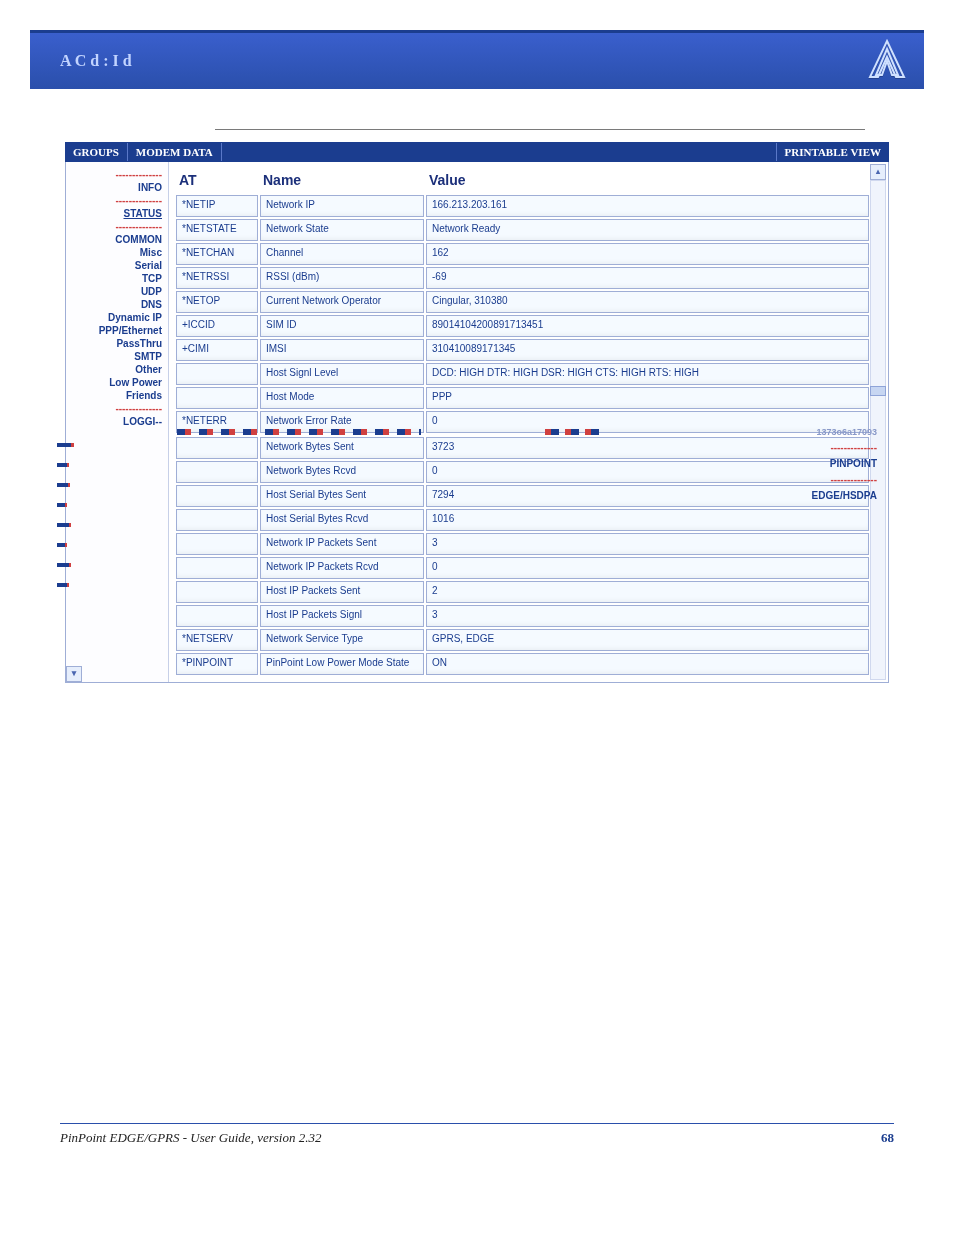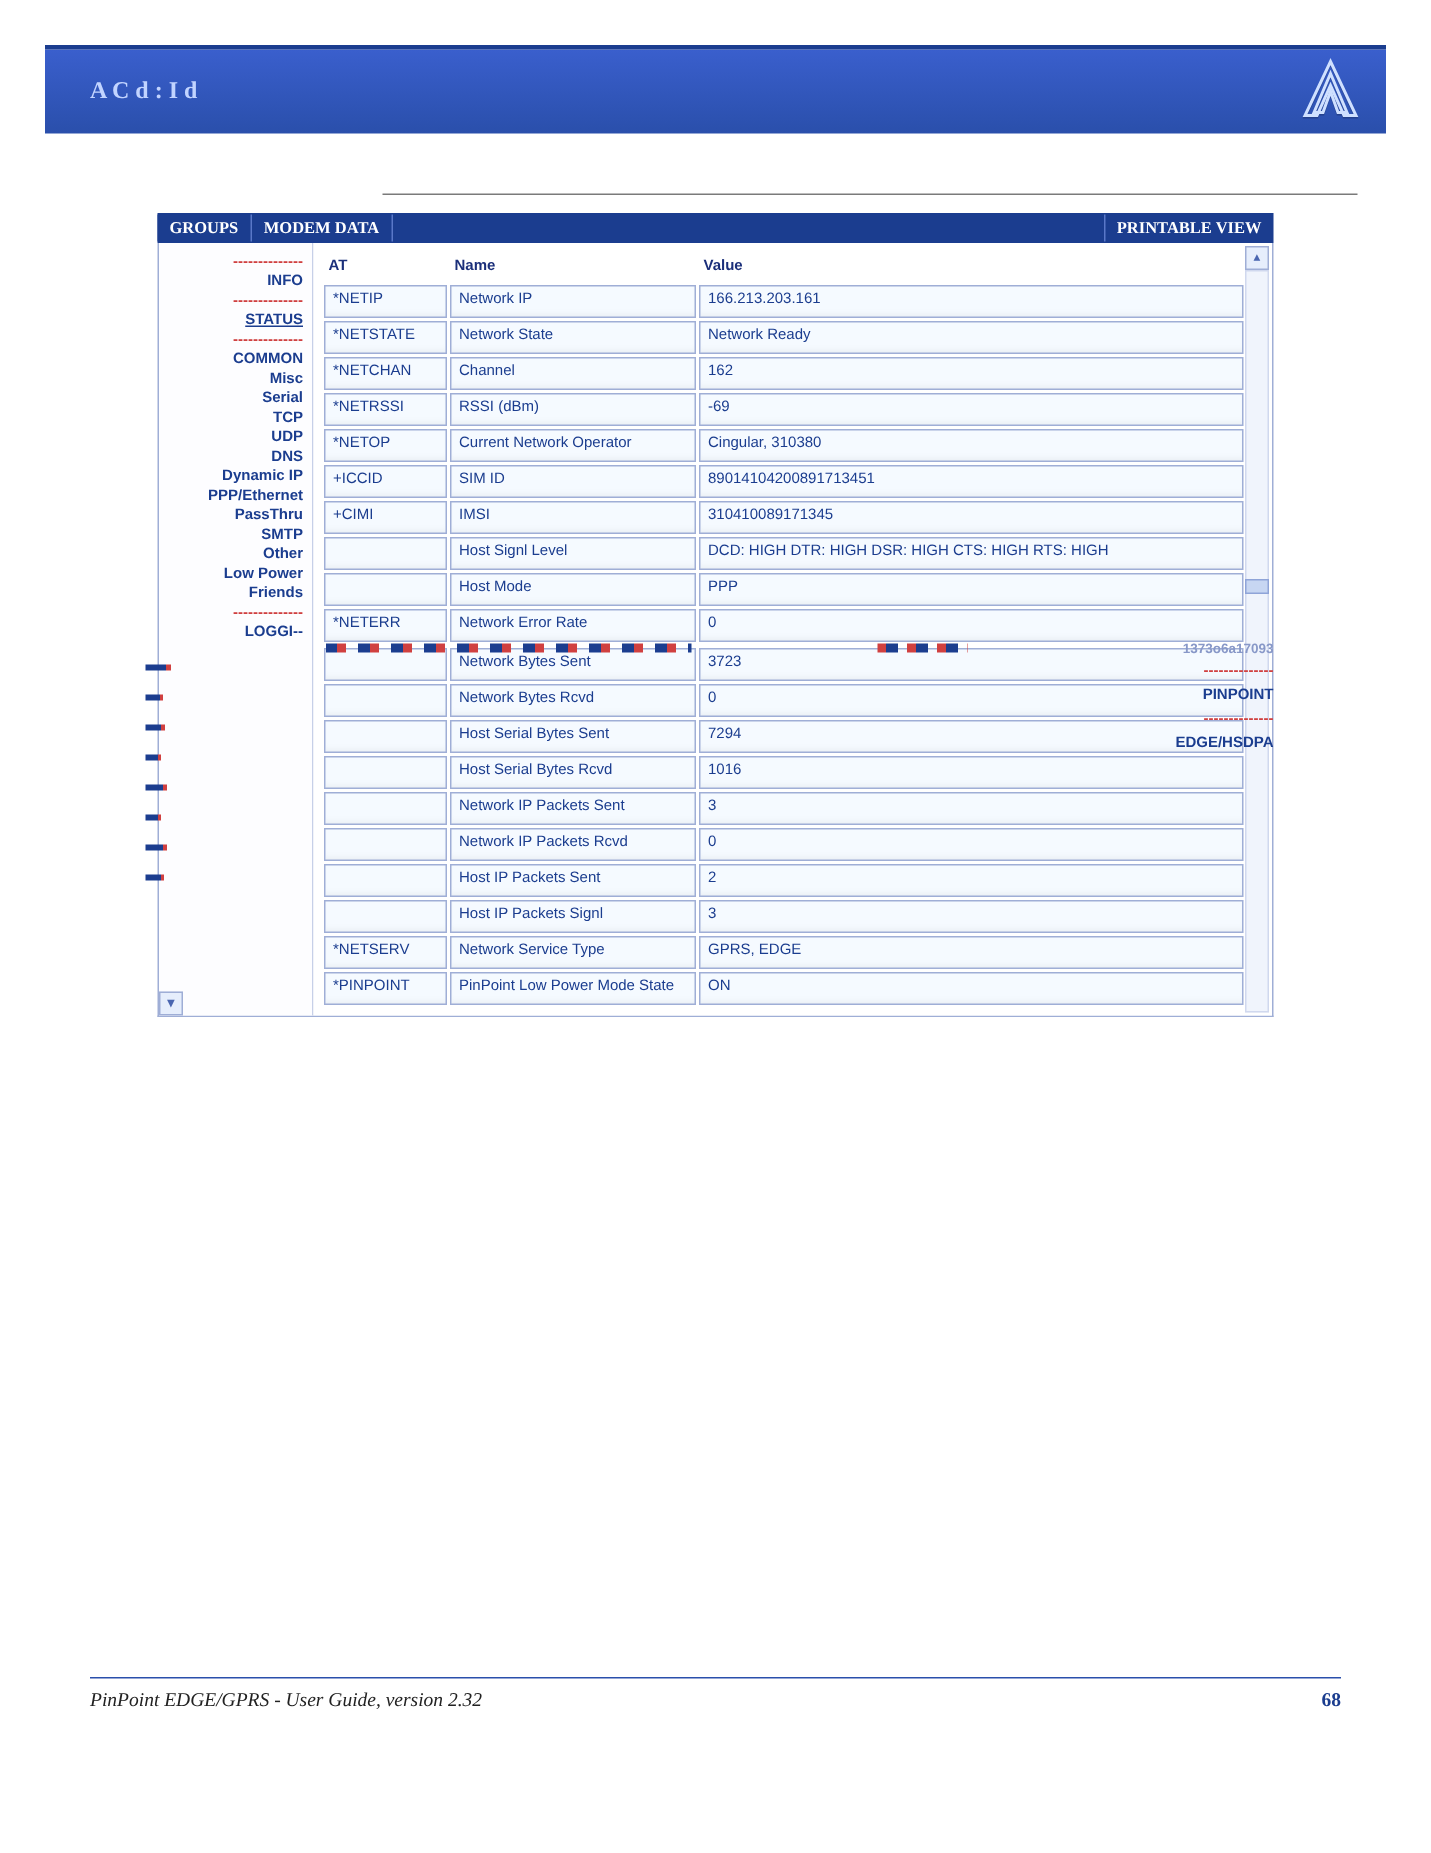--- a/index.html
+++ b/index.html
@@ -25,21 +25,21 @@
   }
   .page-header .logo {
     position: absolute;
     right: 14px;
     top: 4px;
   }
   .page-header .logo svg { filter: drop-shadow(0 1px 0 rgba(0,0,0,.2)); }
 
   .app-frame {
     margin: 40px auto 0 auto;
-    width: 744px;
+    width: 824px;
     position: relative;
   }
   .rule-above {
     border-top: 1px solid #7a7a7a;
     width: 650px;
     margin: 0 0 12px 150px;
   }
 
   .topbar {
     display: flex;
@@ -87,21 +87,21 @@
     overflow: hidden;
   }
   .sidebar .item { padding: 1px 0; cursor: pointer; }
   .sidebar .item.major { text-transform: uppercase; }
   .sidebar .item.sub { color: #1b3d8f; }
   .sidebar .item.underline { text-decoration: underline; }
 
   .sidebar-extra {
     position: absolute;
     top: 294px;
-    right: 0;
+    right: 12px;
     width: 118px;
     font-family: Verdana, sans-serif;
     font-size: 10px;
     font-weight: bold;
     text-align: right;
     color: #1b3d8f;
   }
   .sidebar-extra .item { padding: 4px 0; }
   .sidebar-extra .sep {
     color: #d04040;
@@ -122,21 +122,21 @@
   }
   .content table {
     width: 100%;
     border-collapse: collapse;
   }
   .content th {
     text-align: left;
     font-weight: bold;
     color: #1b2f7a;
     padding: 4px 4px 6px 4px;
-    font-size: 10px;
+    font-size: 14px;
   }
   .content td {
     padding: 0;
     vertical-align: top;
   }
   .cell {
     border: 1px solid #9faed6;
     background: #f5faff;
     padding: 3px 5px;
     margin: 1px;

